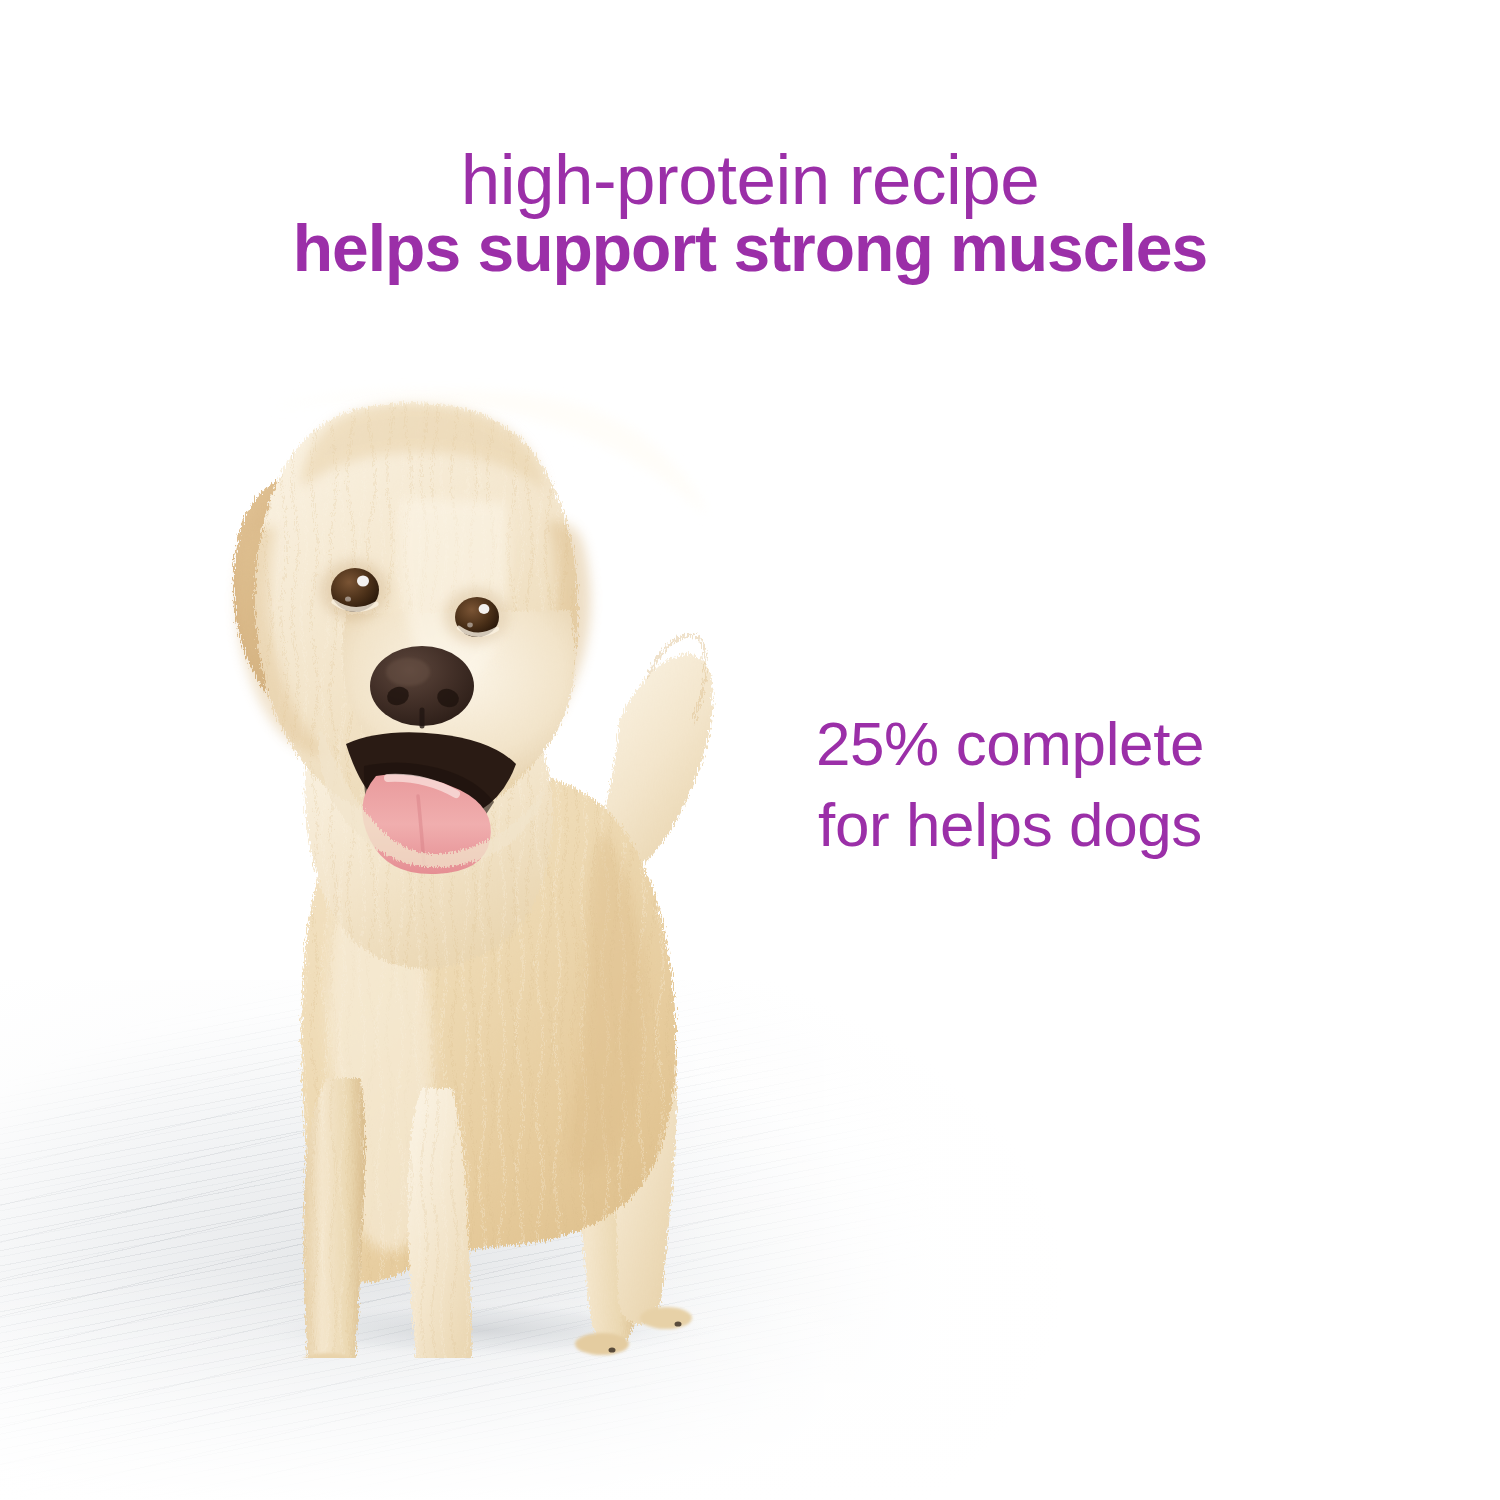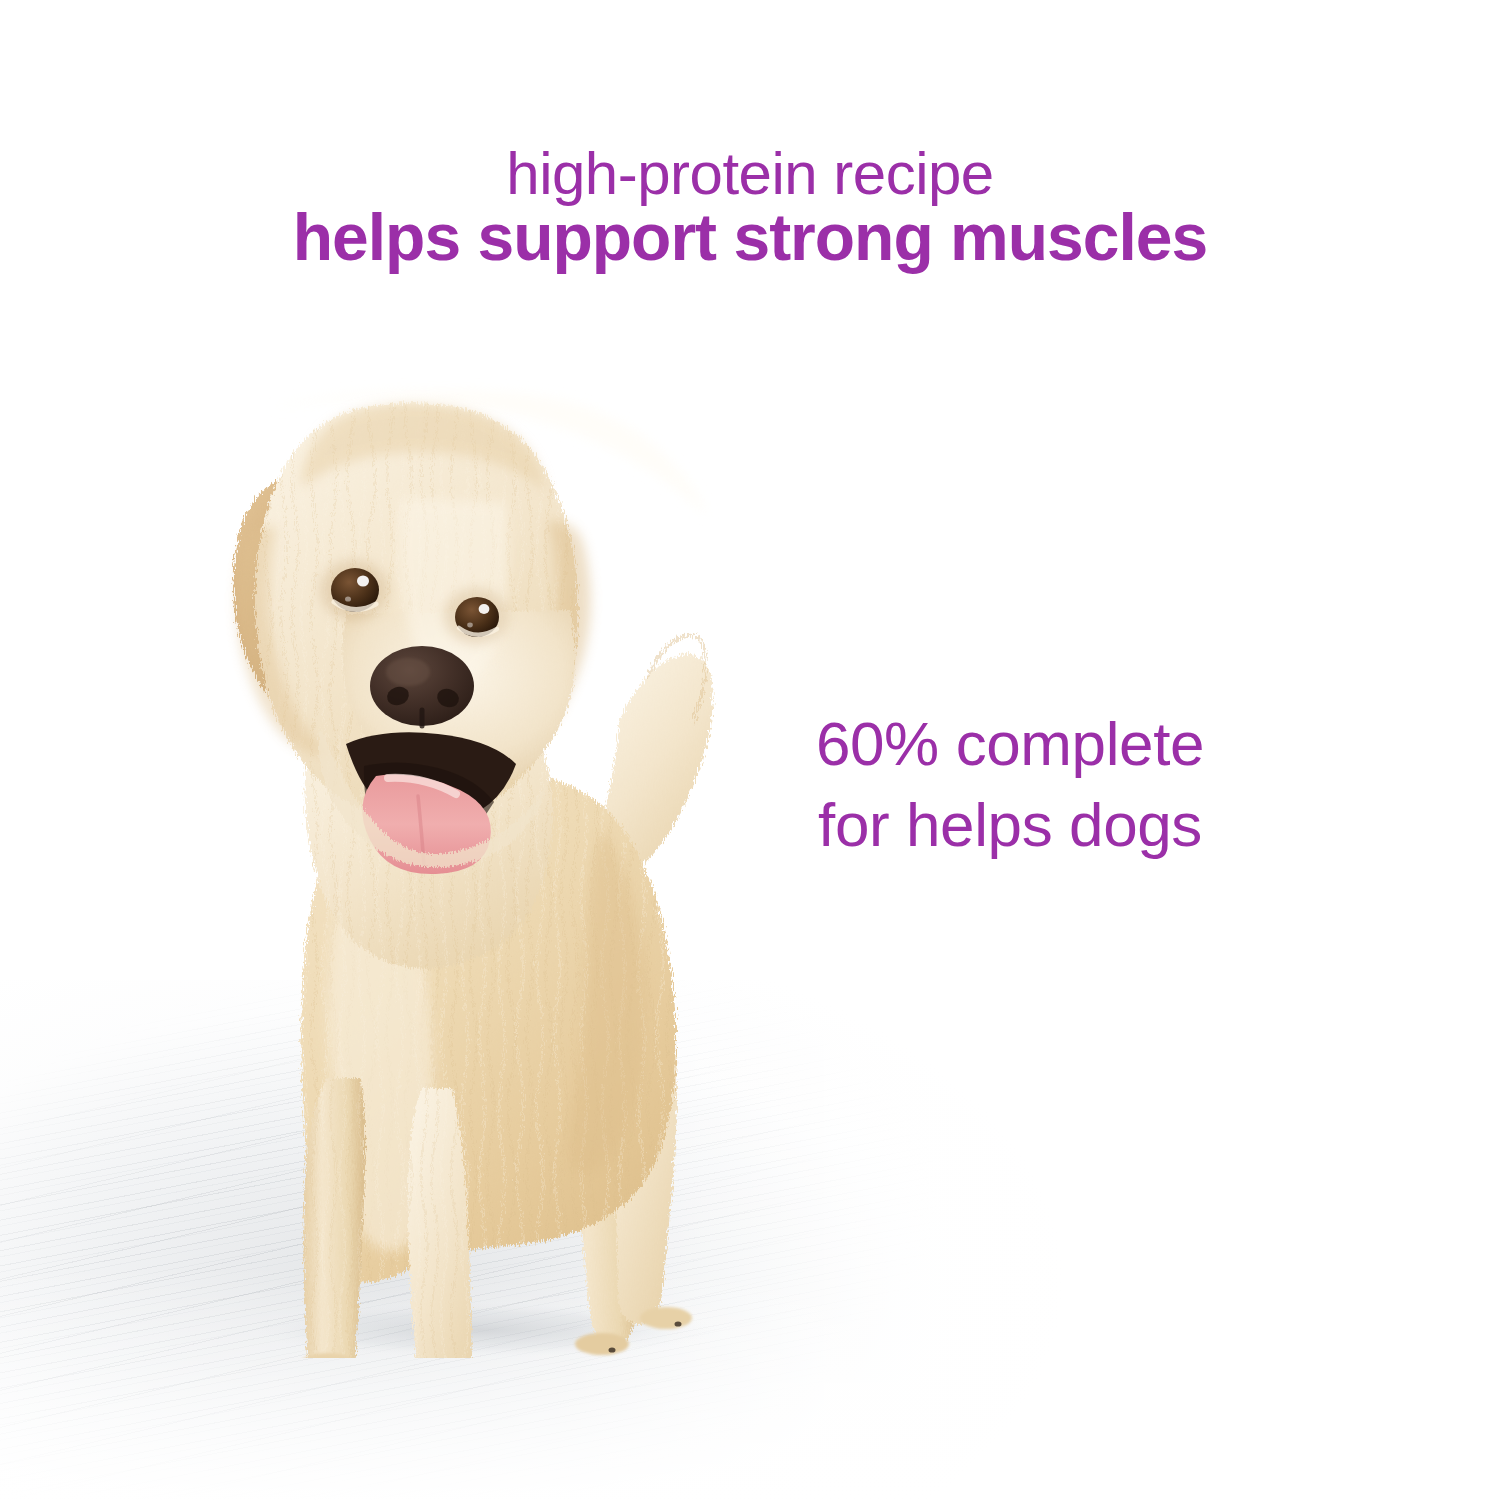--- a/index.html
+++ b/index.html
@@ -54,21 +54,21 @@
     background:linear-gradient(to right, rgba(255,255,255,0) 0%, rgba(255,255,255,0) 48%, rgba(255,255,255,.55) 72%, #fff 96%);
   }
   .floor-fade-b{
     position:absolute;inset:0;
     background:linear-gradient(to bottom, rgba(255,255,255,0) 0%, rgba(255,255,255,0) 55%, rgba(255,255,255,.6) 82%, rgba(255,255,255,.98) 100%);
   }
 
   
   .headline{position:absolute;left:0;top:144px;width:1500px;text-align:center;}
   .hl-1{
-    display:block;color:#9B2FA8;font-weight:400;font-size:60px;line-height:1.0;
+    display:block;color:#9B2FA8;font-weight:400;font-size:71px;line-height:1.0;
     letter-spacing:-0.5px;
   }
   .hl-2{
     display:block;color:#9B2FA8;font-weight:700;font-size:66px;line-height:1.0;
     letter-spacing:-1px;
   }
 
   
   .claim{
     position:absolute;left:690px;top:704px;width:640px;text-align:center;
@@ -311,17 +311,17 @@
       <path d="M120 30 q280 -40 440 110 q-60 -120 -210 -126 q-150 -6 -230 16 Z" fill="#FFFBF2" opacity=".5" filter="url(#softBlur)"></path>
     </svg>
   </div>
 
   <div class="headline">
     <span class="hl-1">high-protein recipe</span>
     <span class="hl-2">helps support strong muscles</span>
   </div>
 
   <div class="claim">
-    <span>60% complete</span>
+    <span>25% complete</span>
     <span>for helps dogs</span>
   </div>
 
 </div>
 
 </body></html>

